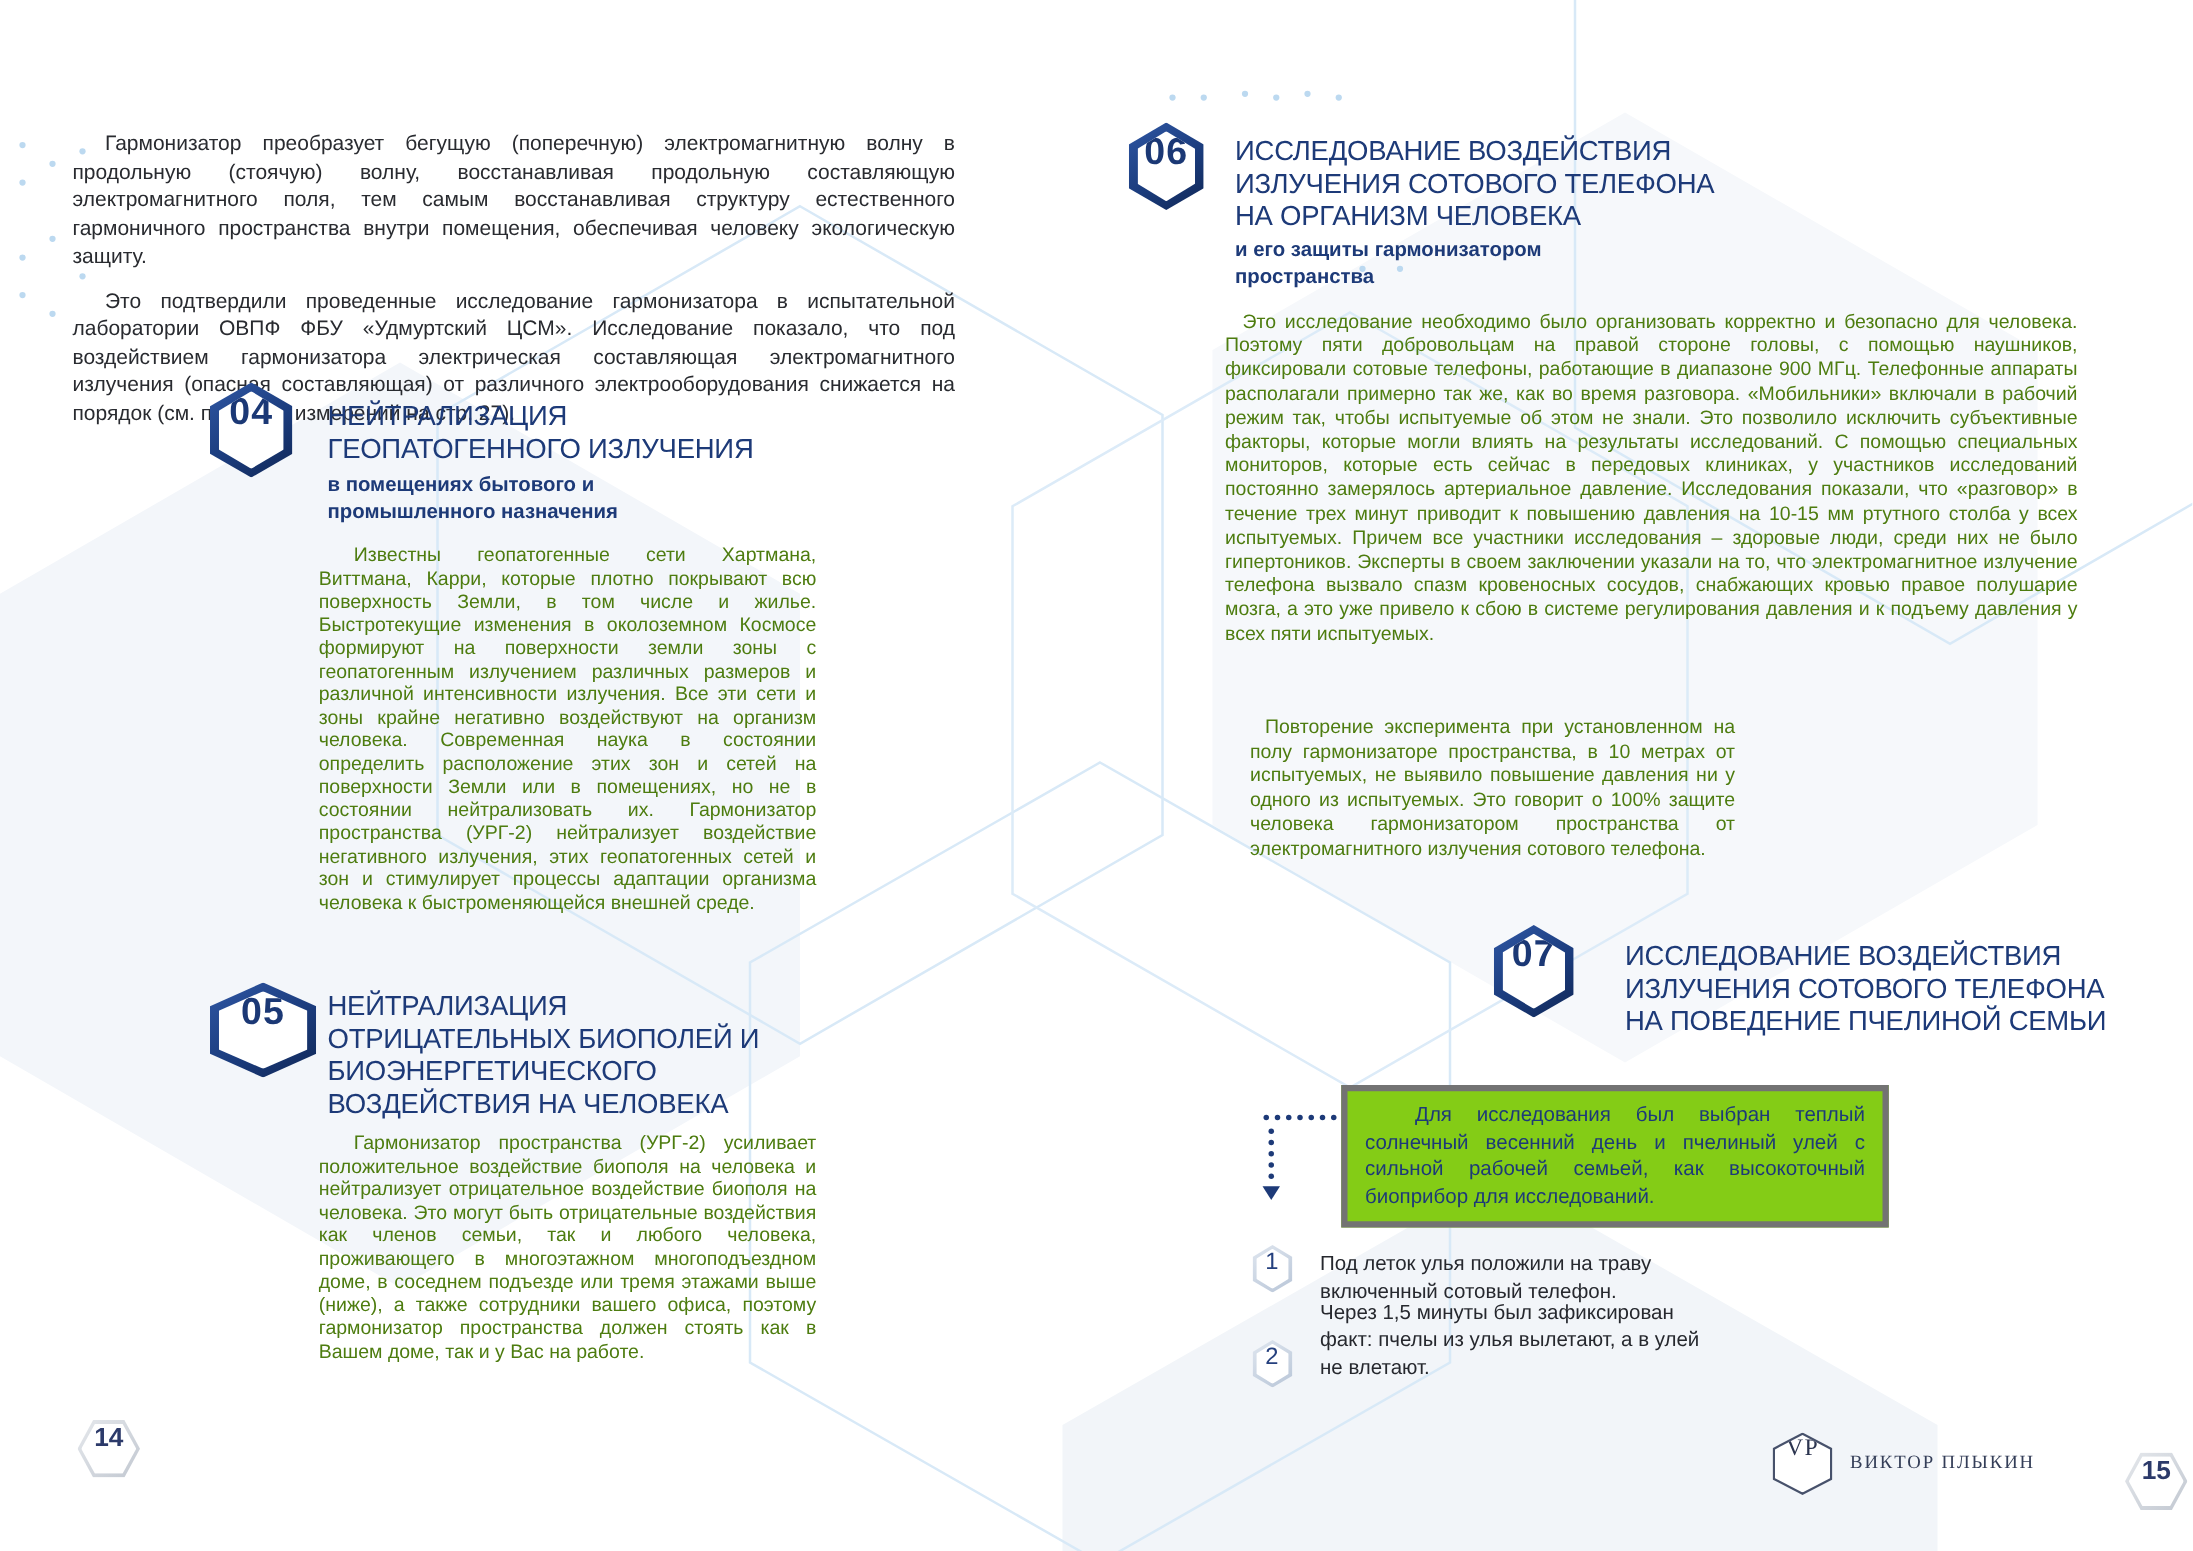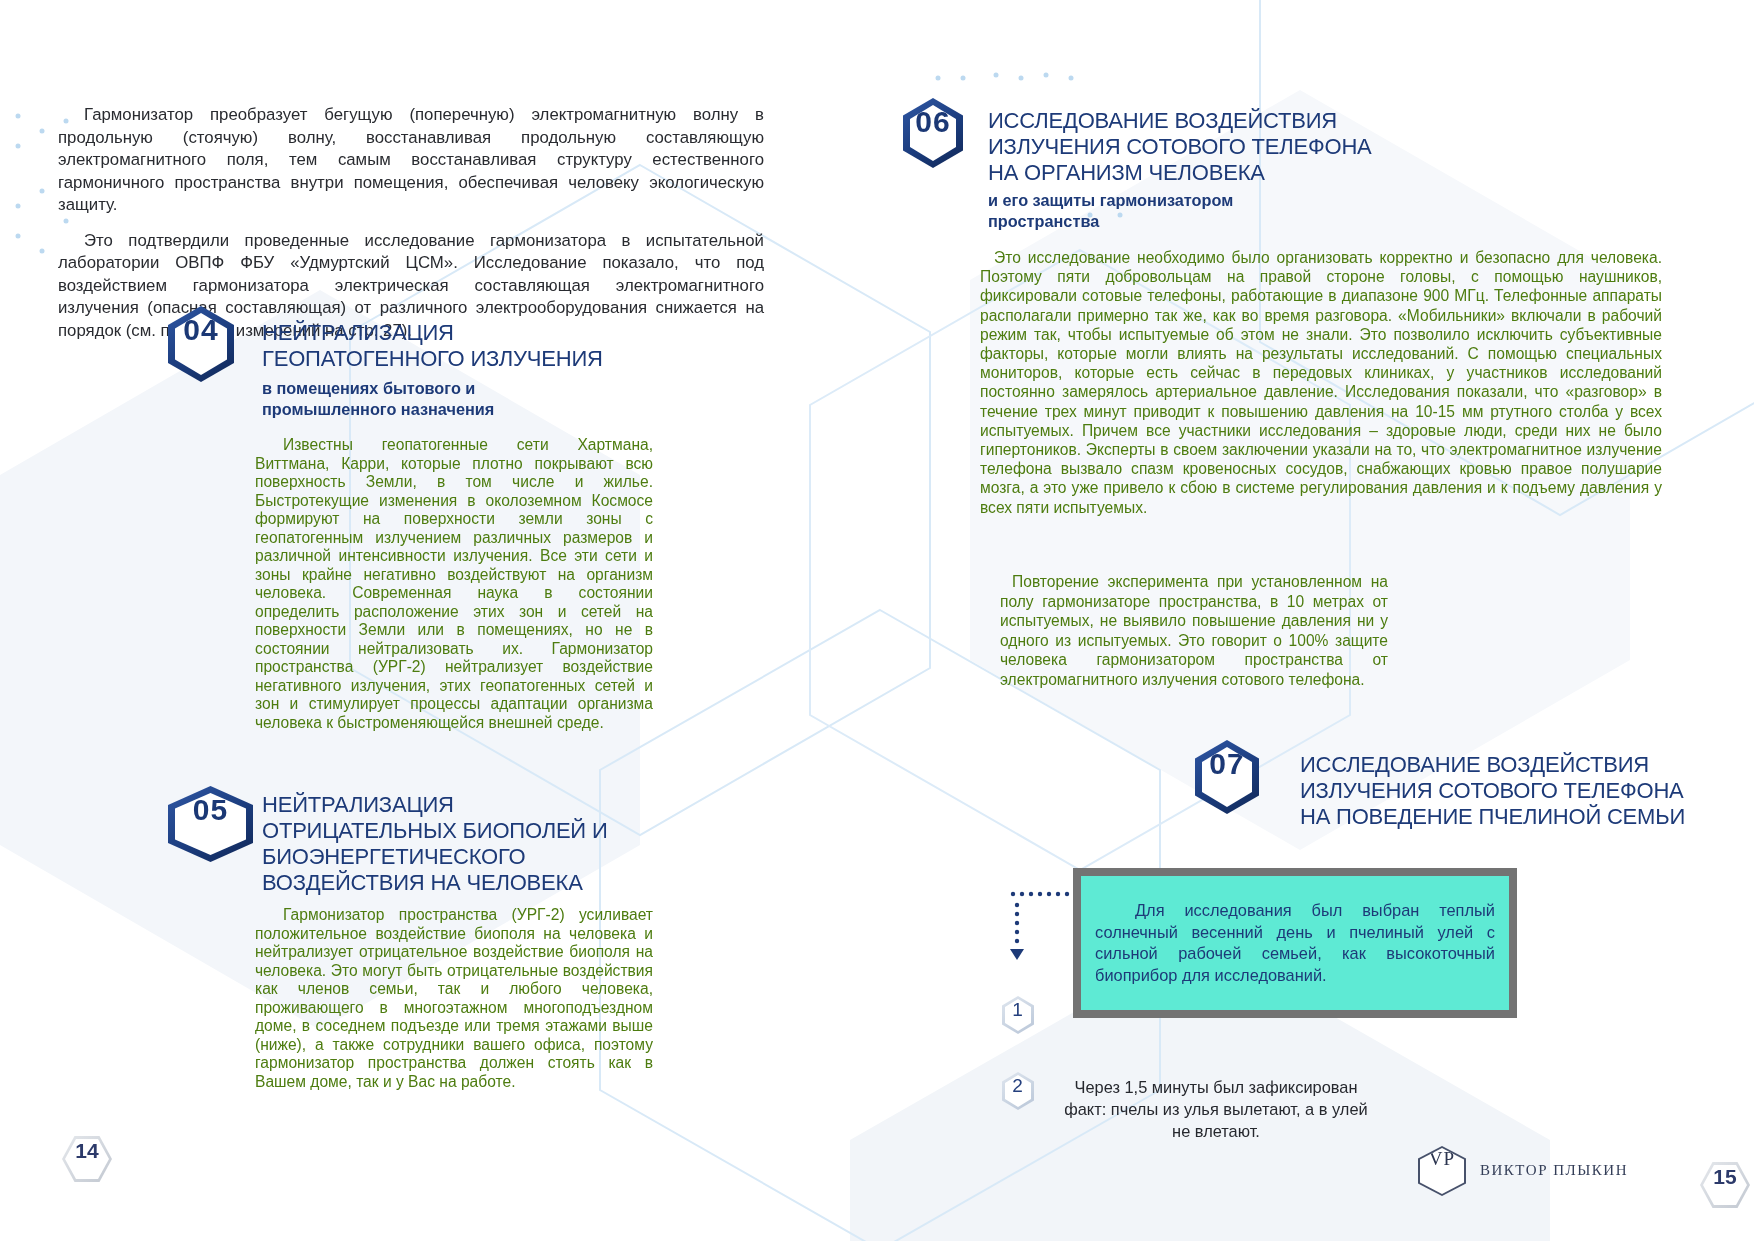--- a/index.html
+++ b/index.html
@@ -34,21 +34,21 @@
   .pre{white-space:pre-line;}
 
   .body-text{font-size:15.6px;line-height:18.5px;text-align:justify;color:#4d7c0f;}
   .body-text.indent{text-indent:28px;}
 
   .intro p{margin:0 0 13px 0;font-size:16.8px;line-height:22.5px;text-align:justify;text-indent:26px;color:#292b30;}
 
   .sec-title{font-weight:normal;font-size:22px;line-height:26px;color:#1d3a78;letter-spacing:-0.2px;}
   .sec-sub{font-weight:bold;font-size:16.3px;line-height:20.5px;color:#1d3a78;margin-top:6px;}
 
-  .callout{border:8px solid #737373;background:#5eead4;padding:24px 14px;}
+  .callout{border:5px solid #737373;background:#84cc16;padding:9px 14px;}
   .callout .ctext{font-size:16.4px;line-height:21.5px;color:#1d3a78;text-align:justify;text-indent:40px;}
 
   .step-text{font-size:16.4px;line-height:22px;color:#26282e;}
 
   .footer-author{font-family:"Liberation Serif",serif;font-size:15px;letter-spacing:1.5px;color:#343e58;}
 </style>
 </head>
 <body>
 
 <div class="canvas">
@@ -182,29 +182,30 @@
     <div class="ctext">Для исследования был выбран теплый солнечный весенний день и пчелиный улей с сильной рабочей семьей, как высокоточный биоприбор  для исследований.</div>
   </div>
 
   <div class="hexbadge stephex" style="left:1002px;top:996px;width:32px;height:38px;">
     <div class="hb-outer hexV">
       <div class="hb-inner hexV">
         <span class="hb-num">1</span>
       </div>
     </div>
   </div>
+  <div class="abs step-text" style="left:1056px;top:1000px;width:320px;">Под леток улья положили на траву включенный сотовый телефон.</div>
 
   <div class="hexbadge stephex" style="left:1002px;top:1072px;width:32px;height:38px;">
     <div class="hb-outer hexV">
       <div class="hb-inner hexV">
         <span class="hb-num">2</span>
       </div>
     </div>
   </div>
-  <div class="abs step-text" style="left:1056px;top:1076px;width:320px;text-align:center;">Через 1,5 минуты был зафиксирован факт: пчелы из улья вылетают, а в улей не влетают.</div>
+  <div class="abs step-text" style="left:1056px;top:1039px;width:320px;">Через 1,5 минуты был зафиксирован факт: пчелы из улья вылетают, а в улей не влетают.</div>
 
   <div class="hexbadge vphex" style="left:1418px;top:1146px;width:48px;height:50px;">
     <div class="hb-outer hexV">
       <div class="hb-inner hexV">
         <span class="hb-num">VP</span>
       </div>
     </div>
   </div>
   <div class="abs footer-author" style="left:1480px;top:1162px;">ВИКТОР ПЛЫКИН</div>
 

